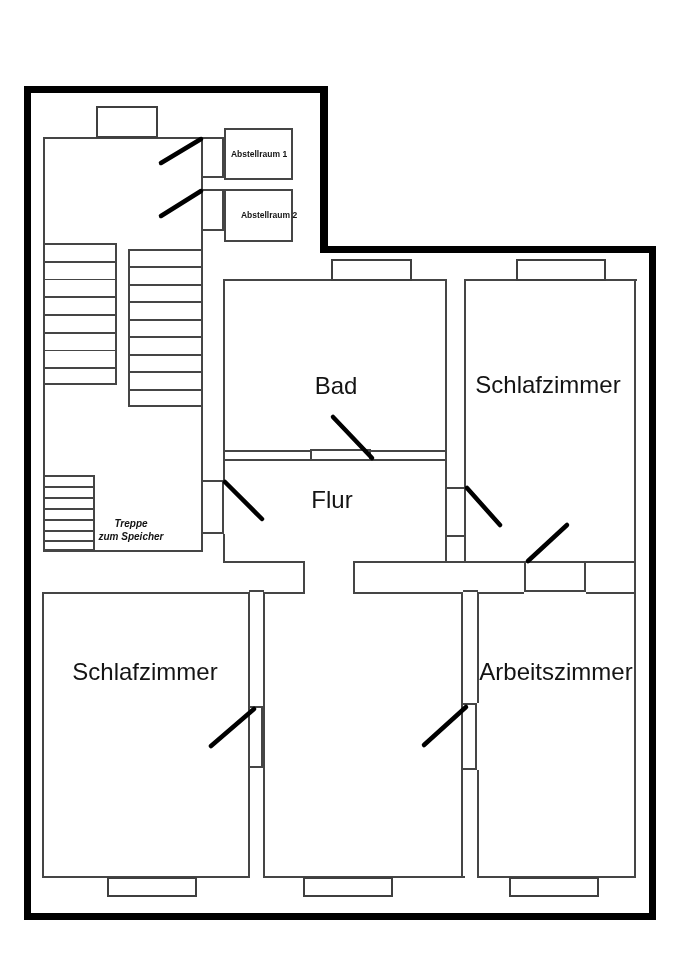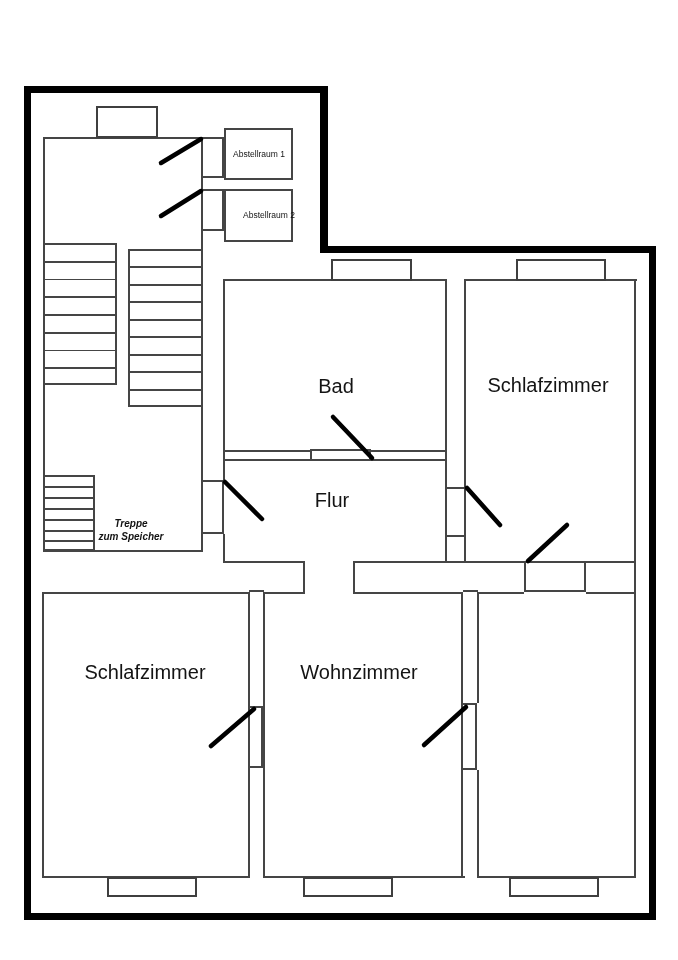--- a/index.html
+++ b/index.html
@@ -5,23 +5,23 @@
   html,body{margin:0;padding:0;background:#ffffff;}
   #plan{position:relative;width:678px;height:960px;background:#ffffff;overflow:hidden;
         font-family:"Liberation Sans","DejaVu Sans",sans-serif;}
   .ow{position:absolute;background:#000000;}                 
   .w{position:absolute;background:#454545;}                  
   .box{position:absolute;background:#ffffff;border:2px solid #454545;box-sizing:border-box;}
   .jamb{position:absolute;background:#ffffff;border:2px solid #454545;box-sizing:border-box;}
   .win{position:absolute;background:#ffffff;border:2px solid #3f3f3f;box-sizing:border-box;}
   .stair{position:absolute;border:2px solid #454545;box-sizing:border-box;background-color:#ffffff;}
   .lbl{position:absolute;transform:translate(-50%,-50%);color:#141414;white-space:nowrap;
-       font-size:20px;letter-spacing:0px;}
+       font-size:24px;letter-spacing:0px;}
   .lbl-small{position:absolute;transform:translate(-50%,-50%);color:#141414;white-space:nowrap;
-       font-size:8.5px;font-weight:normal;text-align:center;}
+       font-size:8.5px;font-weight:bold;text-align:center;}
   .lbl-stair{position:absolute;transform:translate(-50%,-50%);color:#141414;text-align:center;
        font-size:10px;font-weight:bold;line-height:13px;}
   svg.swings{position:absolute;left:0;top:0;pointer-events:none;}
 </style>
 </head>
 <body>
 
 <div id="plan">
 
   <div class="ow" style="left:24px;top:86px;width:7px;height:834px;"></div>
@@ -112,21 +112,21 @@
     <line x1="467" y1="488" x2="500" y2="525" stroke="#000" stroke-width="4.5" stroke-linecap="round"></line>
     <line x1="528" y1="561" x2="567" y2="525" stroke="#000" stroke-width="4.5" stroke-linecap="round"></line>
     <line x1="254" y1="709" x2="211" y2="746" stroke="#000" stroke-width="4.5" stroke-linecap="round"></line>
     <line x1="466" y1="707" x2="424" y2="745" stroke="#000" stroke-width="4.5" stroke-linecap="round"></line>
   </svg>
 
   <div class="lbl" style="left:336px;top:386px;">Bad</div>
   <div class="lbl" style="left:332px;top:500px;">Flur</div>
   <div class="lbl" style="left:548px;top:385px;">Schlafzimmer</div>
   <div class="lbl" style="left:145px;top:672px;">Schlafzimmer</div>
-  <div class="lbl" style="left:359px;top:672px;">Wohnzimmer</div>
+  <div class="lbl" style="left:556px;top:672px;">Arbeitszimmer</div>
   <div class="lbl-small" style="left:259px;top:154px;">Abstellraum 1</div>
   <div class="lbl-small" style="left:269px;top:215px;">Abstellraum 2</div>
   <div class="lbl-stair" style="left:131px;top:530px;font-style:italic;">
     <span>Treppe</span><br>
     <span>zum Speicher</span>
   </div>
 
 </div>
 
 </body></html>

